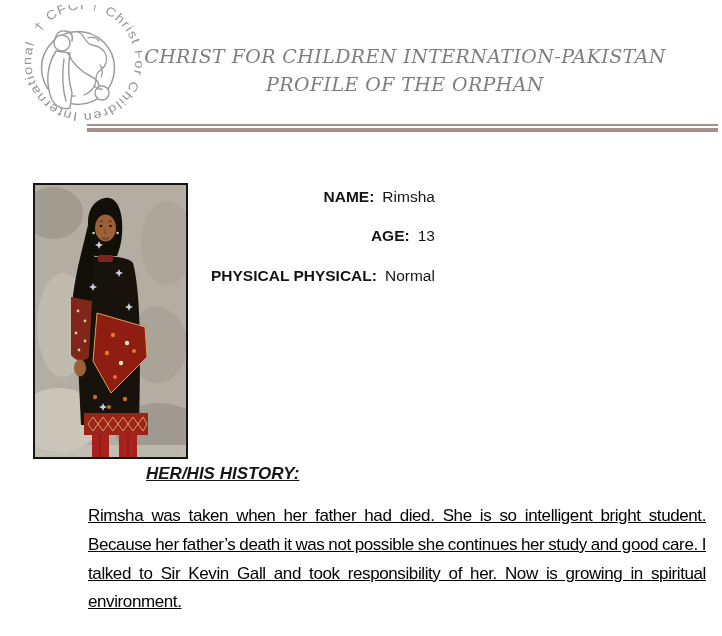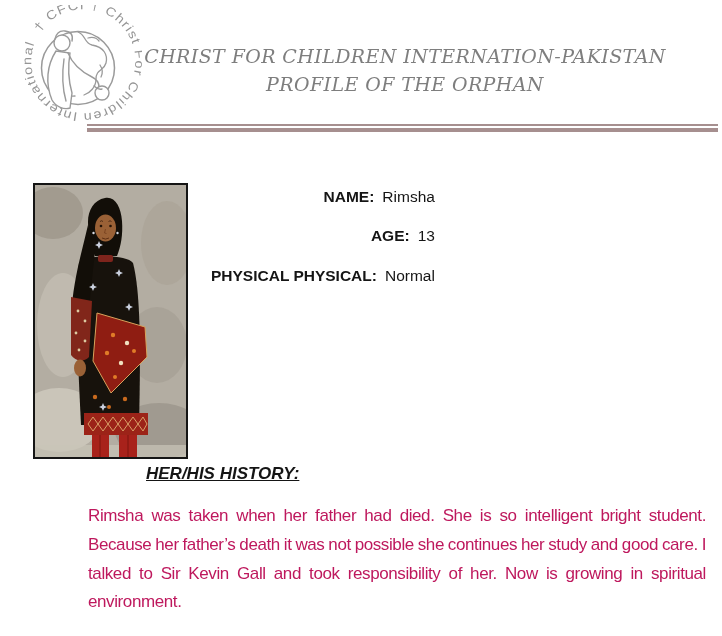--- a/index.html
+++ b/index.html
@@ -40,21 +40,21 @@
   .field-value { margin-left:8px; }
 
   
   .history-heading {
     position:absolute; left:106px; top:464px;
     font-size:17px; font-weight:bold; font-style:italic; text-decoration:underline;margin-left:40px;
   }
   .history-body {
     position:absolute; left:88px; top:502px; width:618px;
     font-size:17px; letter-spacing:-0.4px; word-spacing:-0.5px;
-    line-height:28.8px; color:#be185d; text-align:justify;
+    line-height:28.8px; color:#000000; text-align:justify;text-decoration:underline;
   }
 </style>
 </head>
 <body>
 
 <div class="page">
 
   <div class="logo">
     <svg viewBox="0 0 130 131">
       <defs>

